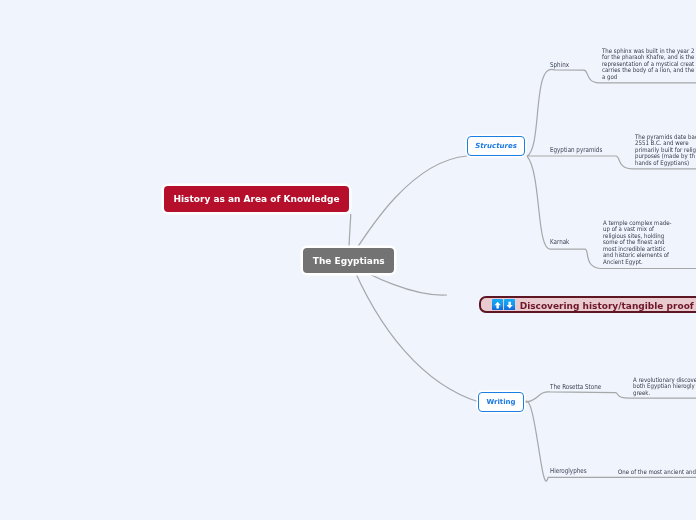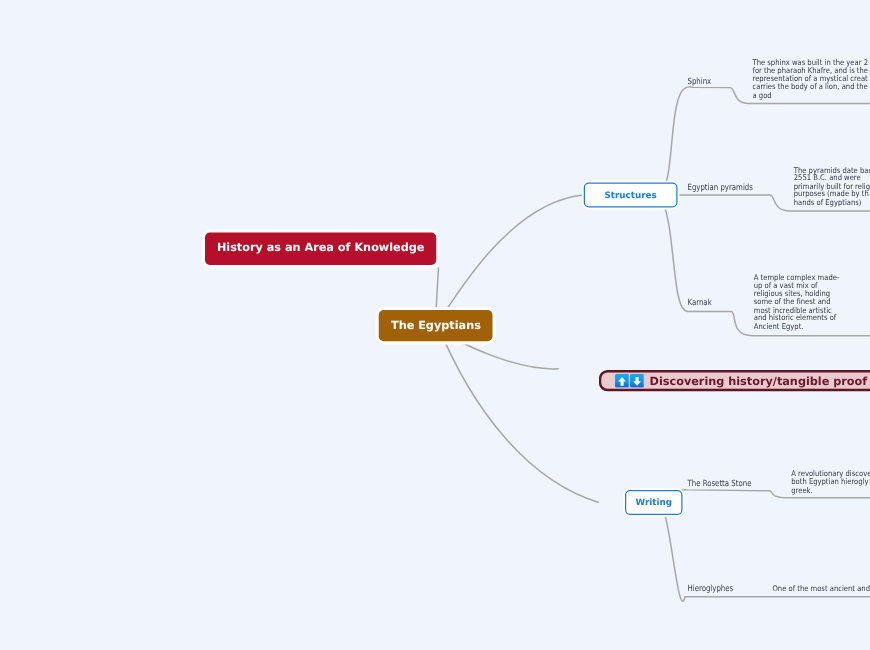--- a/index.html
+++ b/index.html
@@ -8,31 +8,31 @@
   #canvas{position:relative;width:696px;height:520px;}
   svg.links{position:absolute;left:0;top:0;width:696px;height:520px;}
   .node{position:absolute;box-sizing:border-box;white-space:nowrap;z-index:5;
     transform:translateZ(0);}
 
   .root-node{left:164.3px;top:186px;width:184.5px;height:25.6px;background:#b60f2b;
     border-radius:4px;color:#ffffff;font-weight:bold;font-size:9px;
     display:flex;align-items:center;justify-content:center;padding-top:1px;
     box-shadow:0 0 0 2.5px #ffffff;}
 
-  .egy-node{left:303.2px;top:247.7px;width:91.1px;height:25.6px;background:#a16207;
+  .egy-node{left:303.2px;top:247.7px;width:91.1px;height:25.6px;background:#737373;
     border-radius:4px;color:#ffffff;font-weight:bold;font-size:9px;
     display:flex;align-items:center;justify-content:center;padding-top:2px;
     box-shadow:0 0 0 2.5px #ffffff;}
 
   .white-node{background:#ffffff;border:1.6px solid #1a7fe0;border-radius:4px;
     color:#1b7ae3;font-weight:bold;font-size:7px;
     display:flex;align-items:center;justify-content:center;
     box-shadow:0 0 0 1.5px #ffffff;}
-  .n-structures{left:467px;top:146px;width:75px;height:20px;}
-  .n-writing{left:500px;top:392px;width:46px;height:20px;}
+  .n-structures{left:467px;top:136px;width:58px;height:20px;font-style:italic;}
+  .n-writing{left:478px;top:392px;width:46px;height:20px;}
 
   .pink-node{left:447.1px;top:296px;width:226px;height:17px;background:#e9cacf;
     border:2px solid #5e1524;border-radius:7px;color:#6d1729;
     font-weight:bold;font-size:9px;display:flex;align-items:center;
     padding-left:10.5px;gap:1px;margin-left:32px;}
   .emoji{display:inline-block;width:11.3px;height:11.3px;line-height:0;}
 
   .lbl{position:absolute;font-size:6.8px;color:#3b4052;z-index:4;
     transform:scaleX(0.82);transform-origin:left center;white-space:nowrap;}
   .para{position:absolute;font-size:6.2px;color:#343947;line-height:6.45px;z-index:4;white-space:nowrap;

